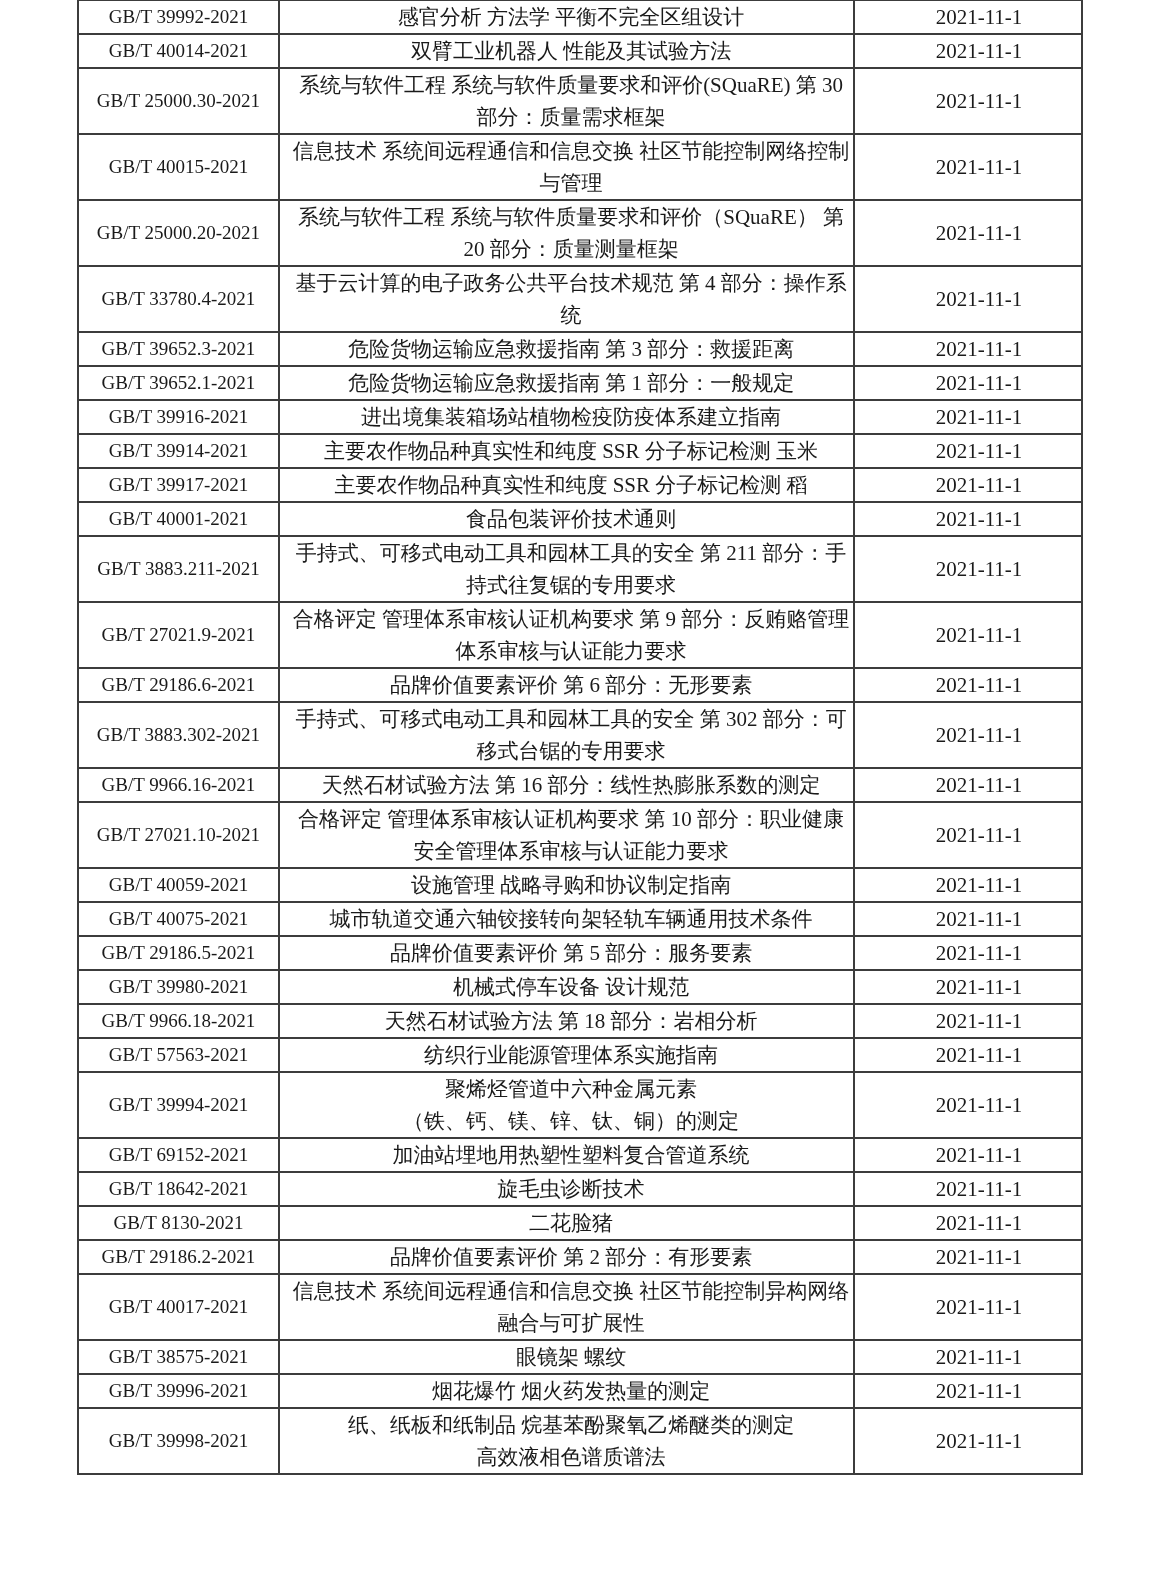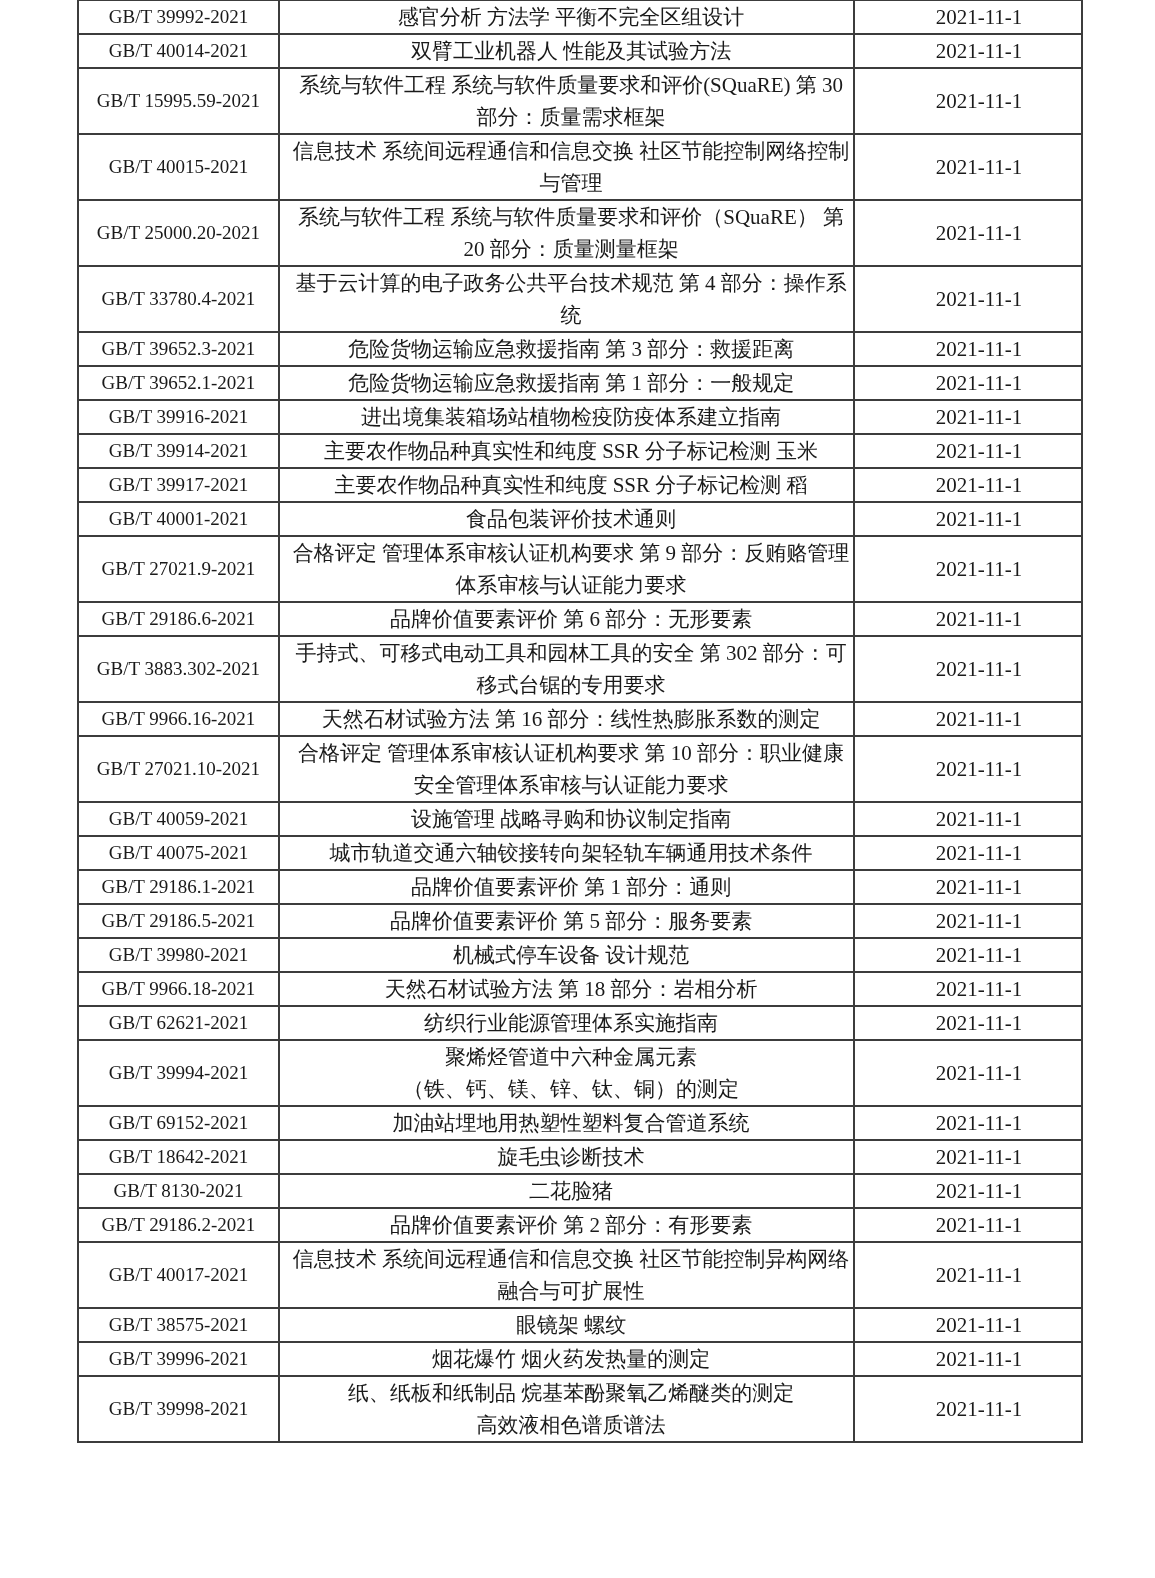--- a/index.html
+++ b/index.html
@@ -67,21 +67,21 @@
     <td class="date">2021-11-1</td>
   </tr>
 
   <tr>
     <td class="code">GB/T 40014-2021</td>
     <td class="name">双臂工业机器人 性能及其试验方法</td>
     <td class="date">2021-11-1</td>
   </tr>
 
   <tr>
-    <td class="code">GB/T 15995.59-2021</td>
+    <td class="code">GB/T 25000.30-2021</td>
     <td class="name">系统与软件工程 系统与软件质量要求和评价(SQuaRE) 第 30 部分：质量需求框架</td>
     <td class="date">2021-11-1</td>
   </tr>
 
   <tr>
     <td class="code">GB/T 40015-2021</td>
     <td class="name">信息技术 系统间远程通信和信息交换 社区节能控制网络控制与管理</td>
     <td class="date">2021-11-1</td>
   </tr>
 
@@ -126,20 +126,25 @@
     <td class="name">主要农作物品种真实性和纯度 SSR 分子标记检测 稻</td>
     <td class="date">2021-11-1</td>
   </tr>
 
   <tr>
     <td class="code">GB/T 40001-2021</td>
     <td class="name">食品包装评价技术通则</td>
     <td class="date">2021-11-1</td>
   </tr>
 
+  <tr>
+    <td class="code">GB/T 3883.211-2021</td>
+    <td class="name">手持式、可移式电动工具和园林工具的安全 第 211 部分：手持式往复锯的专用要求</td>
+    <td class="date">2021-11-1</td>
+  </tr>
 
   <tr>
     <td class="code">GB/T 27021.9-2021</td>
     <td class="name">合格评定 管理体系审核认证机构要求 第 9 部分：反贿赂管理体系审核与认证能力要求</td>
     <td class="date">2021-11-1</td>
   </tr>
 
   <tr>
     <td class="code">GB/T 29186.6-2021</td>
     <td class="name">品牌价值要素评价 第 6 部分：无形要素</td>
@@ -170,46 +175,41 @@
     <td class="date">2021-11-1</td>
   </tr>
 
 
   <tr>
     <td class="code">GB/T 40075-2021</td>
     <td class="name">城市轨道交通六轴铰接转向架轻轨车辆通用技术条件</td>
     <td class="date">2021-11-1</td>
   </tr>
 
-  <tr>
-    <td class="code">GB/T 29186.1-2021</td>
-    <td class="name">品牌价值要素评价 第 1 部分：通则</td>
-    <td class="date">2021-11-1</td>
-  </tr>
 
   <tr>
     <td class="code">GB/T 29186.5-2021</td>
     <td class="name">品牌价值要素评价 第 5 部分：服务要素</td>
     <td class="date">2021-11-1</td>
   </tr>
 
   <tr>
     <td class="code">GB/T 39980-2021</td>
     <td class="name">机械式停车设备 设计规范</td>
     <td class="date">2021-11-1</td>
   </tr>
 
   <tr>
     <td class="code">GB/T 9966.18-2021</td>
     <td class="name">天然石材试验方法 第 18 部分：岩相分析</td>
     <td class="date">2021-11-1</td>
   </tr>
 
   <tr>
-    <td class="code">GB/T 62621-2021</td>
+    <td class="code">GB/T 57563-2021</td>
     <td class="name">纺织行业能源管理体系实施指南</td>
     <td class="date">2021-11-1</td>
   </tr>
 
   <tr>
     <td class="code">GB/T 39994-2021</td>
     <td class="name">聚烯烃管道中六种金属元素
 （铁、钙、镁、锌、钛、铜）的测定</td>
     <td class="date">2021-11-1</td>
   </tr>

